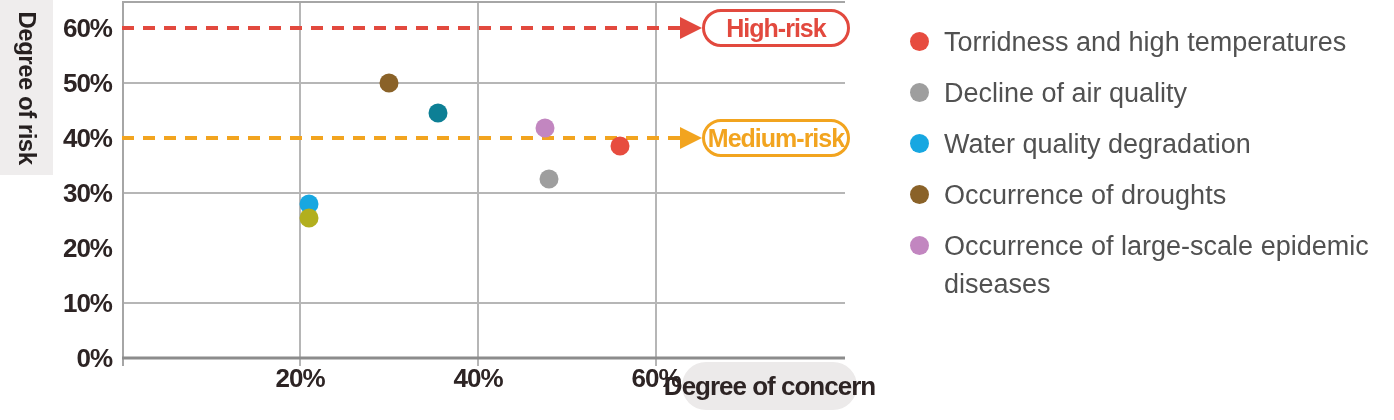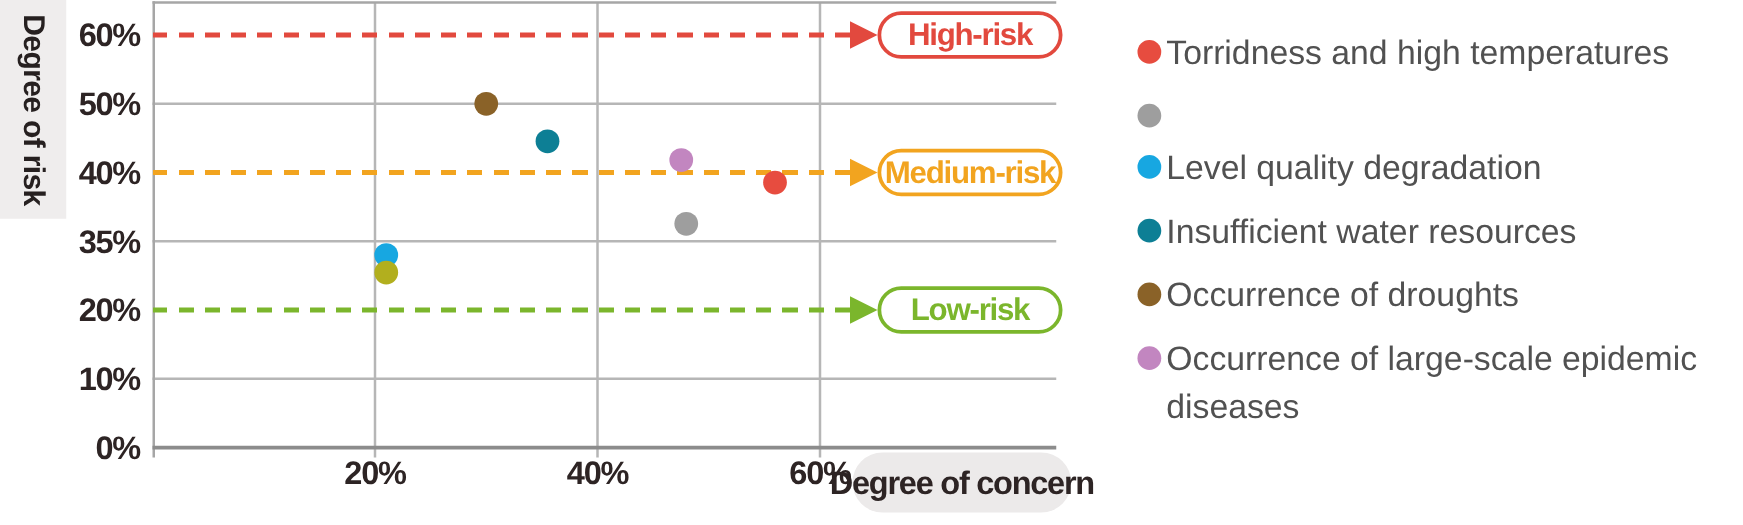--- a/index.html
+++ b/index.html
@@ -63,21 +63,21 @@
     position: absolute; width: 19px; height: 19px; border-radius: 50%;
     transform: translate(-50%, -50%);
   }
 
   
   .legend {
     position: absolute; left: 910px; top: 23px; width: 470px;
     list-style: none;
   }
   .legend li {
-    display: flex; align-items: flex-start; gap: 4px;
+    display: flex; align-items: flex-start; gap: 15px;
     margin-bottom: 13px;
   }
   .legend .swatch {
     width: 19px; height: 19px; border-radius: 50%; flex-shrink: 0;
     margin-top: 9px; background: #888;
   }
   .legend .lbl {
     font-size: 27px; line-height: 38px; color: #515151; font-weight: 400;
   }
 </style>
@@ -97,21 +97,21 @@
     <line x1="656" y1="2" x2="656" y2="366" stroke="#b6b6b6" stroke-width="2"></line>
 
     <line x1="122" y1="2" x2="845" y2="2" stroke="#a6a6a6" stroke-width="2"></line>
     <line x1="123" y1="1" x2="123" y2="366" stroke="#a6a6a6" stroke-width="2"></line>
     <line x1="122" y1="358" x2="845" y2="358" stroke="#8c8c8c" stroke-width="3"></line>
   </svg>
 
   <span class="ytick" style="top: 14px;">60%</span>
   <span class="ytick" style="top: 69px;">50%</span>
   <span class="ytick" style="top: 124px;">40%</span>
-  <span class="ytick" style="top: 179px;">35%</span>
+  <span class="ytick" style="top: 179px;">30%</span>
   <span class="ytick" style="top: 234px;">20%</span>
   <span class="ytick" style="top: 289px;">10%</span>
   <span class="ytick" style="top: 344px;">0%</span>
 
   <span class="xtick" style="left: 255px;">20%</span>
   <span class="xtick" style="left: 433px;">40%</span>
   <span class="xtick" style="left: 611px;">60%</span>
 
   <div class="y-title-box">
     <span>Degree of risk</span>
@@ -123,49 +123,41 @@
   <div class="risk-row" style="top: 28px;">
     <div class="risk-line" style="background: repeating-linear-gradient(90deg, rgb(226, 73, 62) 0px, rgb(226, 73, 62) 12px, transparent 12px, transparent 21px);"></div>
     <div class="risk-arrow" style="border-left-color: rgb(226, 73, 62);"></div>
     <div class="risk-pill" style="border-color: rgb(226, 73, 62); color: rgb(226, 73, 62);">High-risk</div>
   </div>
   <div class="risk-row" style="top: 138px;">
     <div class="risk-line" style="background: repeating-linear-gradient(90deg, rgb(242, 164, 31) 0px, rgb(242, 164, 31) 12px, transparent 12px, transparent 21px);"></div>
     <div class="risk-arrow" style="border-left-color: rgb(242, 164, 31);"></div>
     <div class="risk-pill" style="border-color: rgb(242, 164, 31); color: rgb(242, 164, 31); text-align: center;">Medium-risk</div>
   </div>
-  <div class="risk-row" style="top: 248px;">
-    <div class="risk-line" style="background: repeating-linear-gradient(90deg, rgb(123, 182, 44) 0px, rgb(123, 182, 44) 12px, transparent 12px, transparent 21px);"></div>
-    <div class="risk-arrow" style="border-left-color: rgb(123, 182, 44);"></div>
-    <div class="risk-pill" style="border-color: rgb(123, 182, 44); color: rgb(123, 182, 44);">Low-risk</div>
-  </div>
 
   <div class="dot" style="left: 620.4px; top: 146.25px; background: rgb(231, 76, 63);"></div>
   <div class="dot" style="left: 549.2px; top: 179.25px; background: rgb(158, 158, 158);"></div>
   <div class="dot" style="left: 308.9px; top: 204px; background: rgb(23, 167, 225);"></div>
   <div class="dot" style="left: 437.95px; top: 113.25px; background: rgb(13, 127, 149);"></div>
   <div class="dot" style="left: 308.9px; top: 217.75px; background: rgb(178, 175, 30);"></div>
   <div class="dot" style="left: 389px; top: 83px; background: rgb(138, 98, 40);"></div>
   <div class="dot" style="left: 544.75px; top: 128.1px; background: rgb(194, 134, 192);"></div>
 
   <ul class="legend">
     <li>
       <span class="swatch" style="background: rgb(231, 76, 63);"></span>
       <span class="lbl">Torridness and high temperatures</span>
     </li>
     <li>
       <span class="swatch" style="background: rgb(158, 158, 158);"></span>
+      <span class="lbl">Decline of air quality</span>
     </li>
     <li>
       <span class="swatch" style="background: rgb(23, 167, 225);"></span>
-      <span class="lbl">Level quality degradation</span>
-    </li>
-    <li>
-      <span class="swatch" style="background: rgb(13, 127, 149);"></span>
-      <span class="lbl">Insufficient water resources</span>
+      <span class="lbl">Water quality degradation</span>
     </li>
     <li>
       <span class="swatch" style="background: rgb(138, 98, 40);"></span>
       <span class="lbl">Occurrence of droughts</span>
     </li>
     <li>
       <span class="swatch" style="background: rgb(194, 134, 192);"></span>
       <span class="lbl">Occurrence of large-scale epidemic diseases</span>
     </li>
   </ul>

